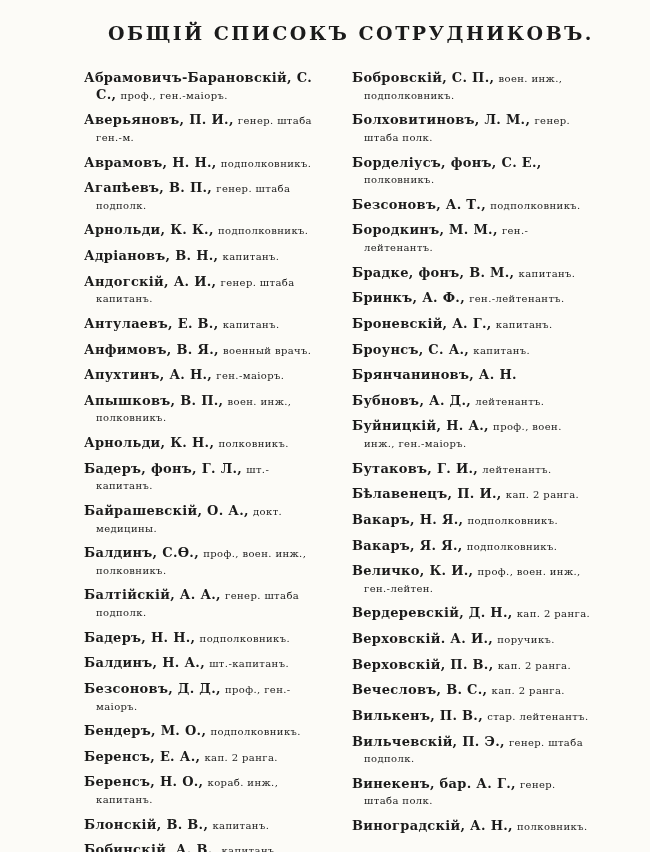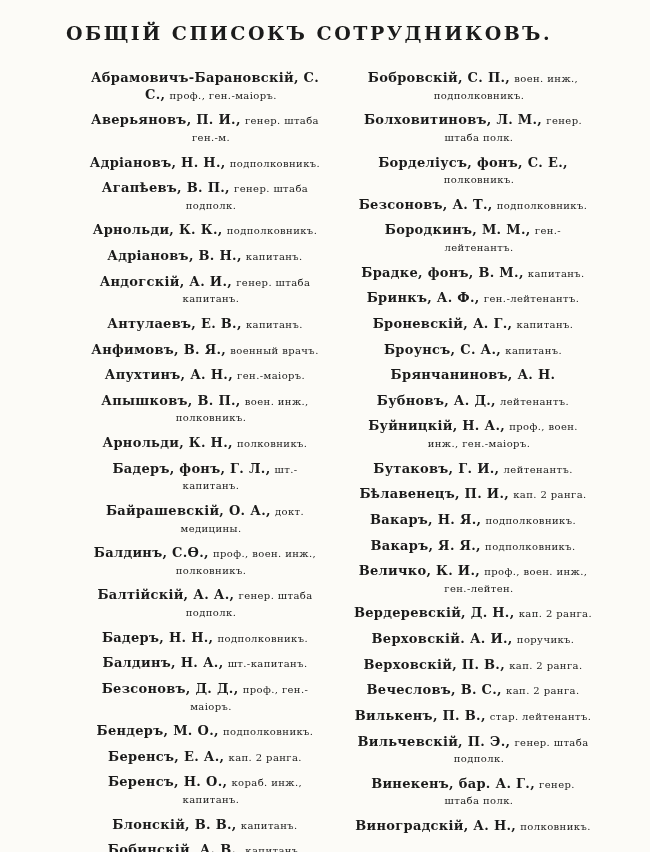--- a/index.html
+++ b/index.html
@@ -10,21 +10,21 @@
     font-family: "DejaVu Serif", "Liberation Serif", serif;
     color: #1b1b1b;
     overflow: hidden;
   }
   .page {
     width: 650px;
     height: 852px;
     padding: 22px 56px 0 84px;
   }
   .title {
-    text-align: left;
+    text-align: right;
     font-size: 19px;
     font-weight: bold;
     letter-spacing: 2.5px;
     white-space: nowrap;
     margin-left: -18px; 
     margin-bottom: 26px;
   }
   .columns {
     display: flex;
     gap: 26px;
@@ -32,21 +32,20 @@
   .column {
     flex: 1;
     min-width: 0;
   }
   .entry {
     font-size: 13px;
     line-height: 1.28;
     margin-bottom: 9px;
     padding-left: 12px;
     text-indent: -12px;
-    text-align: center;
   }
   .entry .name {
     font-weight: bold;
     letter-spacing: 0.3px;
   }
   .entry .rank {
     font-size: 10px;
     letter-spacing: 0.4px;
   }
 </style>
@@ -57,21 +56,21 @@
   <h1 class="title">ОБЩІЙ СПИСОКЪ СОТРУДНИКОВЪ.</h1>
 
   <div class="columns">
 
     <div class="column">
 
         <div class="entry"><span class="name">Абрамовичъ-Барановскій, С. С.,</span> <span class="rank">проф., ген.-маіоръ.</span></div>
 
         <div class="entry"><span class="name">Аверьяновъ, П. И.,</span> <span class="rank">генер. штаба ген.-м.</span></div>
 
-        <div class="entry"><span class="name">Адріановъ, Н. Н.,</span> <span class="rank">подполковникъ.</span></div>
+        <div class="entry"><span class="name">Аврамовъ, Н. Н.,</span> <span class="rank">подполковникъ.</span></div>
 
         <div class="entry"><span class="name">Агапѣевъ, В. П.,</span> <span class="rank">генер. штаба подполк.</span></div>
 
         <div class="entry"><span class="name">Арнольди, К. К.,</span> <span class="rank">подполковникъ.</span></div>
 
         <div class="entry"><span class="name">Адріановъ, В. Н.,</span> <span class="rank">капитанъ.</span></div>
 
         <div class="entry"><span class="name">Андогскій, А. И.,</span> <span class="rank">генер. штаба капитанъ.</span></div>
 
         <div class="entry"><span class="name">Антулаевъ, Е. В.,</span> <span class="rank">капитанъ.</span></div>

